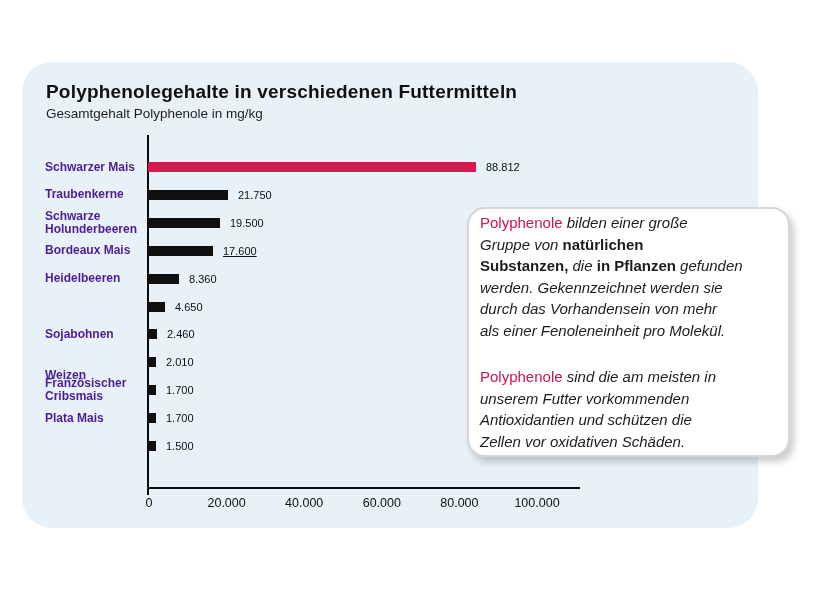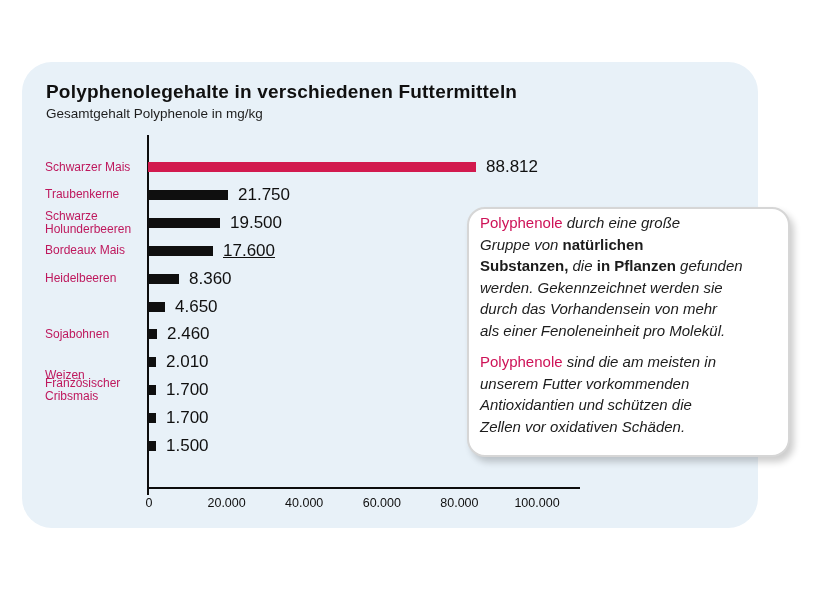--- a/index.html
+++ b/index.html
@@ -15,41 +15,41 @@
     position:absolute; left:46px; top:81px; font-size:19px; font-weight:bold;
     color:#101010; letter-spacing:0.2px;
   }
   .chart-subtitle {
     position:absolute; left:46px; top:106px; font-size:13.5px; color:#1e1e1e;
   }
   .layer { position:absolute; left:0; top:0; width:820px; height:600px; }
   .axis { position:absolute; background:#0d0d0d; }
   .row-label {
     position:absolute; left:45px; width:102px; height:28px;
-    font-size:12px; line-height:13px; color:#be185d;
-    display:flex; align-items:center;
+    font-size:12px; line-height:13px; color:#4c1d95;
+    display:flex; align-items:center;font-weight:bold;
   }
   .bar { position:absolute; height:10px; }
   .val {
-    position:absolute; height:14px; font-size:17px; color:#101010;
+    position:absolute; height:14px; font-size:11px; color:#101010;
     display:flex; align-items:center; white-space:nowrap;
   }
   .xtick {
     position:absolute; top:496px; transform:translateX(-50%);
     font-size:12.5px; color:#101010; white-space:nowrap;
   }
   .infobox {
     position:absolute; left:467px; top:207px; width:323px; height:250px;
     box-sizing:border-box; background:#ffffff;
     border:2px solid #d6d6d6; border-radius:18px;
     box-shadow:4px 5px 7px rgba(0,0,0,0.20);
     padding:3px 8px 0 11px; z-index:5;
   }
   .info-line { font-size:15px; line-height:21.5px; color:#1c1c1c; white-space:nowrap; }
-  .para2 { margin-top:10px; }
+  .para2 { margin-top:25px; }
   .seg-i { font-style:italic; font-weight:normal; }
   .seg-b { font-weight:bold; font-style:normal; }
   .seg-ab { font-weight:normal; font-style:normal; }
 </style>
 </head>
 <body>
 
 <div class="page">
 
   <div class="card" style="background: rgb(232, 241, 248);"></div>
@@ -81,35 +81,36 @@
       <div class="val" style="left: 175px; top: 299.5px;">4.650</div>
       <div class="row-label" style="top: 320.4px;">Sojabohnen</div>
       <div class="bar" style="left: 148px; top: 329.4px; width: 9px; background: rgb(15, 15, 15);"></div>
       <div class="val" style="left: 167px; top: 327.4px;">2.460</div>
       <div class="row-label" style="top: 361px;">Weizen</div>
       <div class="bar" style="left: 148px; top: 357.3px; width: 8px; background: rgb(15, 15, 15);"></div>
       <div class="val" style="left: 166px; top: 355.3px;">2.010</div>
       <div class="row-label" style="top: 376.2px;">Französischer Cribsmais</div>
       <div class="bar" style="left: 148px; top: 385.2px; width: 8px; background: rgb(15, 15, 15);"></div>
       <div class="val" style="left: 166px; top: 383.2px;">1.700</div>
+      <div class="row-label" style="top: 404.1px;">Plata Mais</div>
       <div class="bar" style="left: 148px; top: 413.1px; width: 8px; background: rgb(15, 15, 15);"></div>
       <div class="val" style="left: 166px; top: 411.1px;">1.700</div>
       <div class="bar" style="left: 148px; top: 441px; width: 8px; background: rgb(15, 15, 15);"></div>
       <div class="val" style="left: 166px; top: 439px;">1.500</div>
       <div class="xtick" style="left: 149px;">0</div>
       <div class="xtick" style="left: 226.6px;">20.000</div>
       <div class="xtick" style="left: 304.2px;">40.000</div>
       <div class="xtick" style="left: 381.8px;">60.000</div>
       <div class="xtick" style="left: 459.4px;">80.000</div>
       <div class="xtick" style="left: 537px;">100.000</div>
     </div>
 
   <div class="infobox" id="info-box">
       <div>
-        <div class="info-line"><span class="seg-ab" style="color: rgb(206, 18, 87);">Polyphenole</span><span class="seg-i"> durch eine große</span></div>
+        <div class="info-line"><span class="seg-ab" style="color: rgb(206, 18, 87);">Polyphenole</span><span class="seg-i"> bilden einer große</span></div>
         <div class="info-line"><span class="seg-i">Gruppe von </span><span class="seg-b">natürlichen</span></div>
         <div class="info-line"><span class="seg-b">Substanzen,</span><span class="seg-i"> die </span><span class="seg-b">in Pflanzen</span><span class="seg-i"> gefunden</span></div>
         <div class="info-line"><span class="seg-i">werden. Gekennzeichnet werden sie</span></div>
         <div class="info-line"><span class="seg-i">durch das Vorhandensein von mehr</span></div>
         <div class="info-line"><span class="seg-i">als einer Fenoleneinheit pro Molekül.</span></div>
       </div>
       <div class="para2">
         <div class="info-line"><span class="seg-ab" style="color: rgb(206, 18, 87);">Polyphenole</span><span class="seg-i"> sind die am meisten in</span></div>
         <div class="info-line"><span class="seg-i">unserem Futter vorkommenden</span></div>
         <div class="info-line"><span class="seg-i">Antioxidantien und schützen die</span></div>

